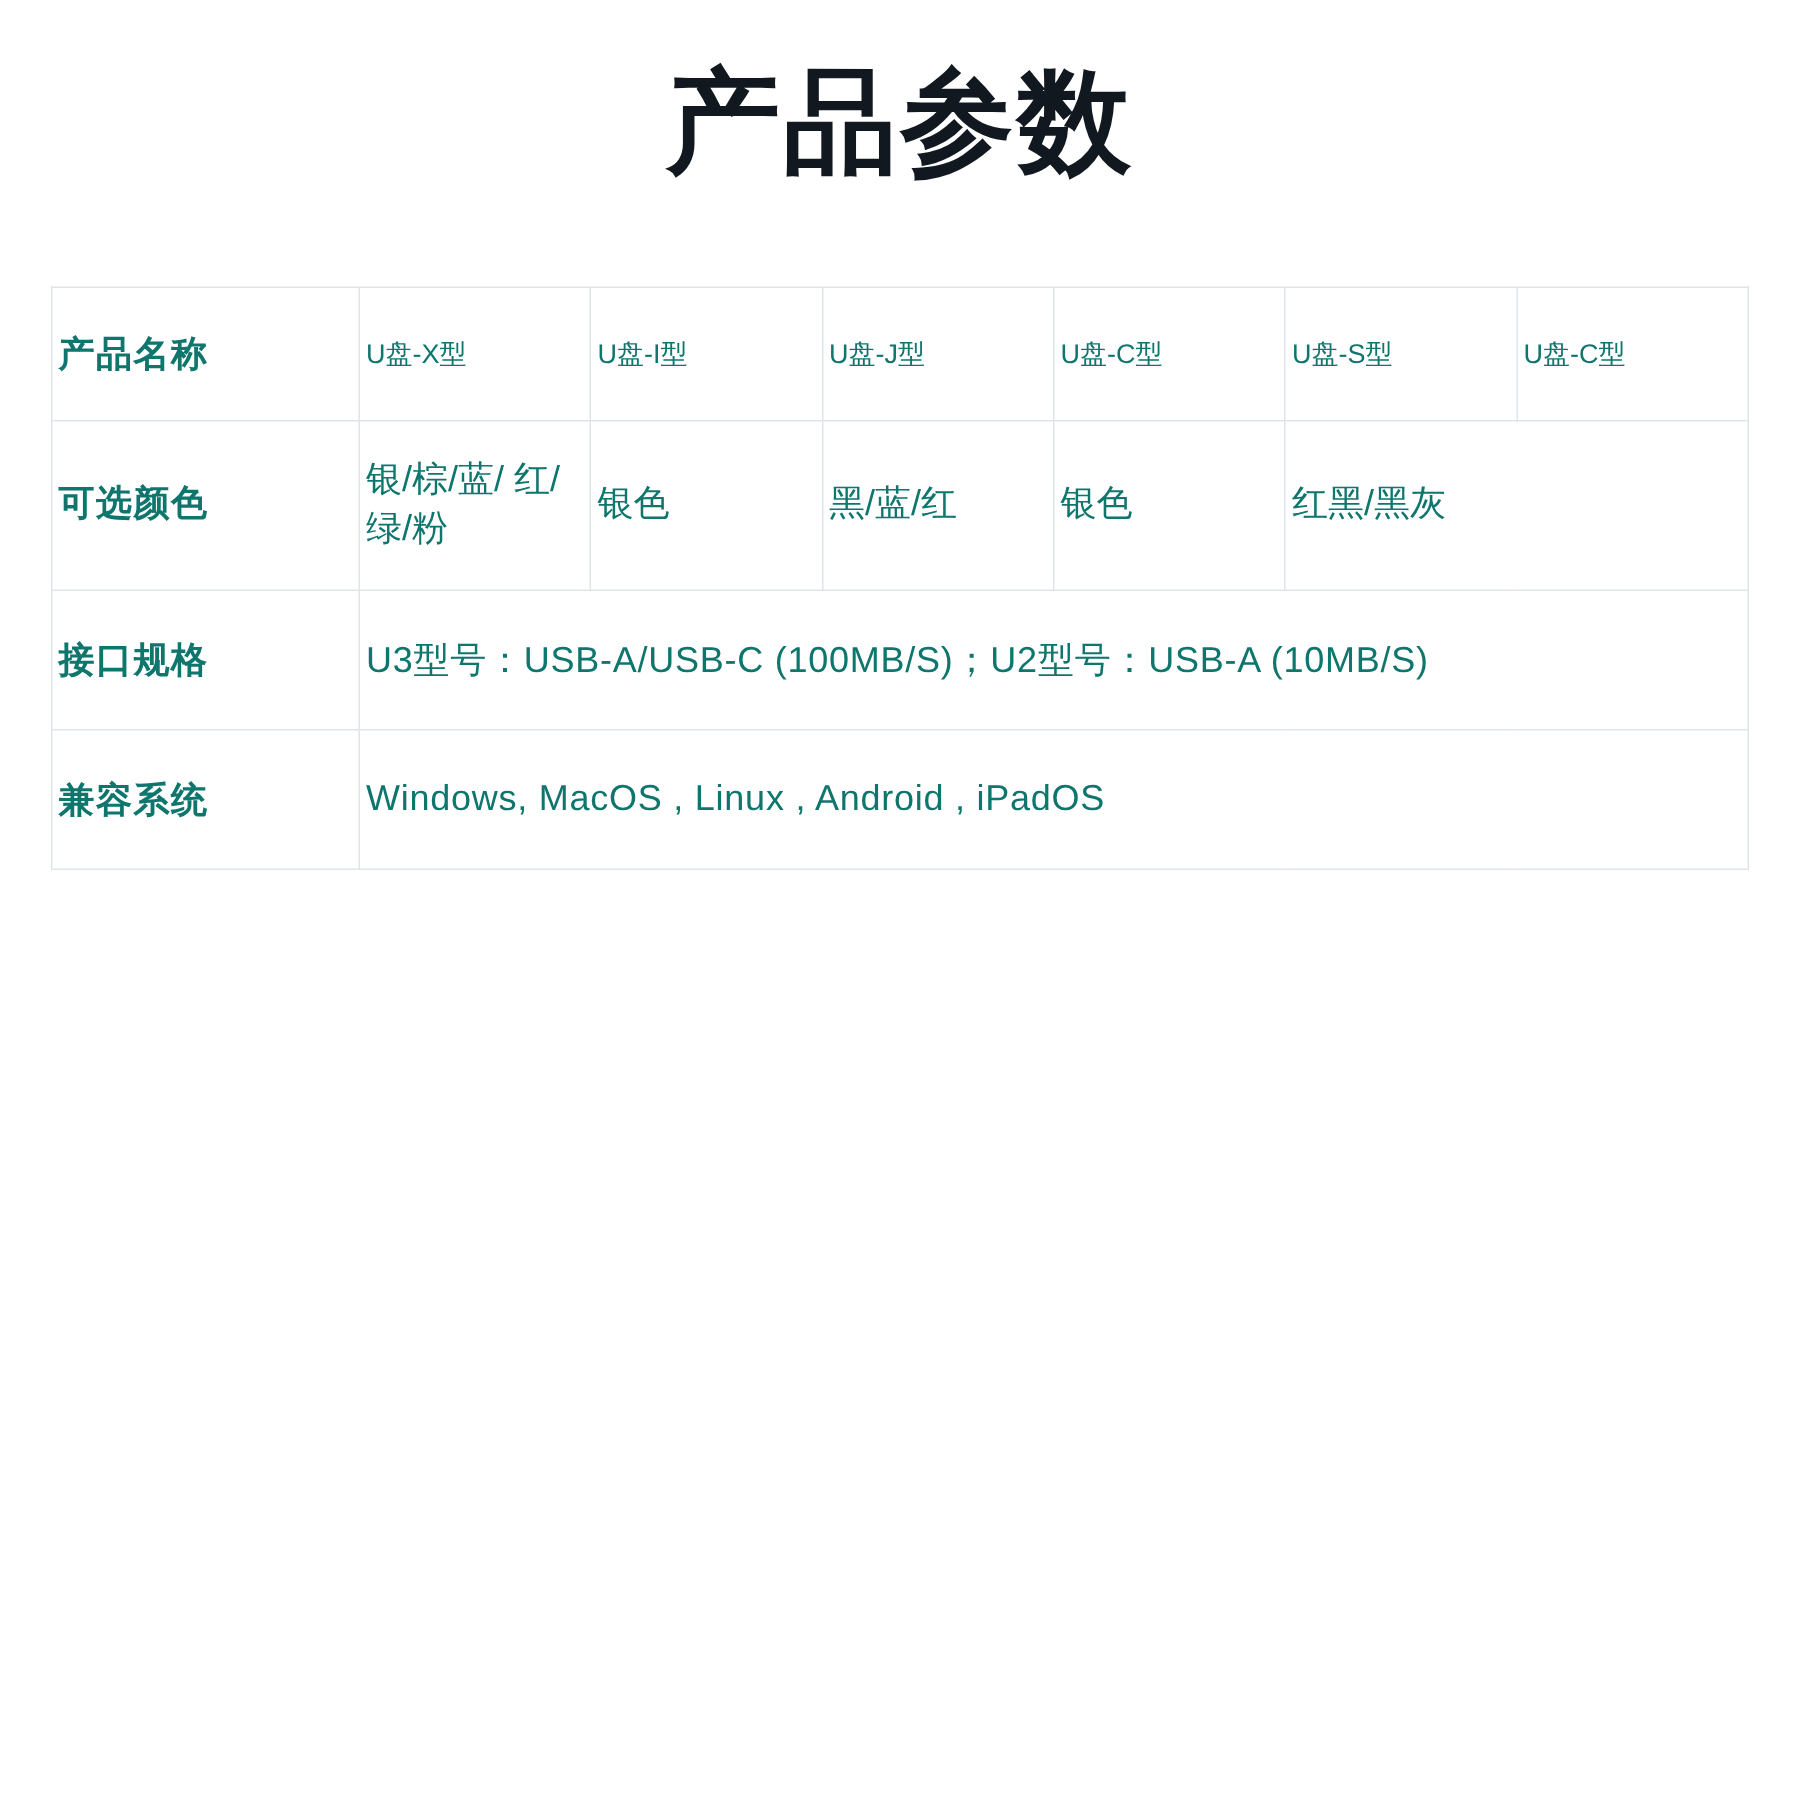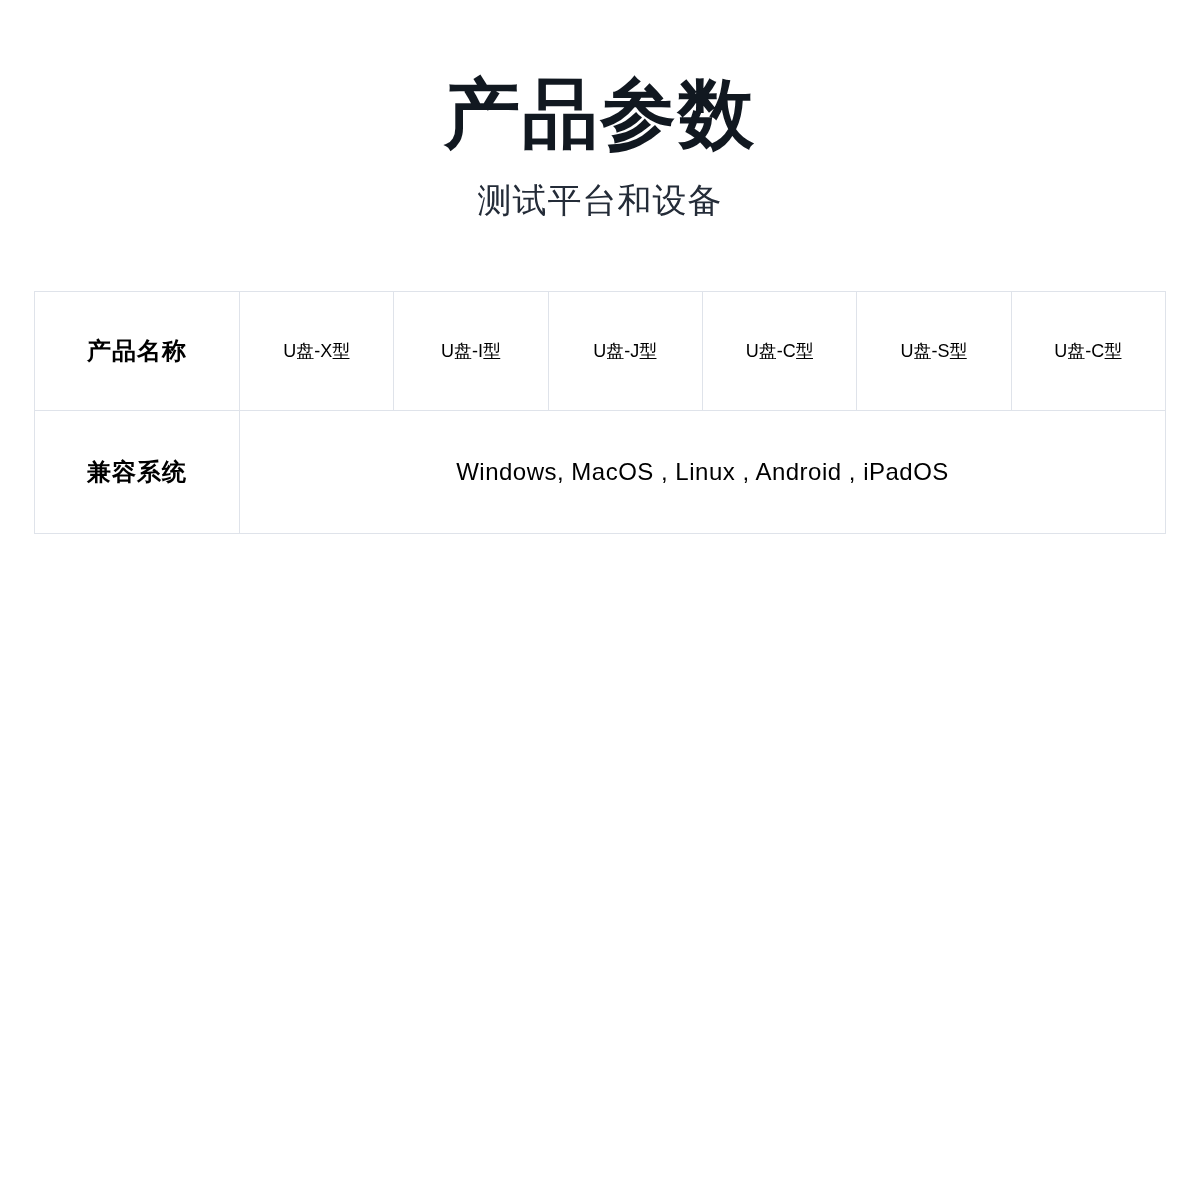--- a/index.html
+++ b/index.html
@@ -15,21 +15,21 @@
     overflow: hidden;
   }
   .page {
     width: 1200px;
     height: 1200px;
     position: relative;
     box-sizing: border-box;
   }
   .header {
     text-align: center;
-    padding-top: 72px;
+    padding-top: 40px;
   }
   .page-title {
     font-size: 76px;
     font-weight: bold;
     letter-spacing: 2px;
     color: #111820;
     line-height: 1.1;
     margin: 0;
   }
   .page-subtitle {
@@ -42,25 +42,25 @@
   .table-wrap {
     margin: 67px 34px 0 34px;
   }
   table.spec {
     width: 1132px;
     border-collapse: collapse;
     table-layout: fixed;
   }
   table.spec td {
     border: 1px solid #dfe3ea;
-    text-align: center;
+    text-align: left;
     vertical-align: middle;
-    color: #000000;
+    color: #0f766e;
     font-size: 24px;
-    padding: 16px 4px;
+    padding: 1px 4px;
   }
   td.rowlabel {
     width: 196px;
     font-weight: bold;
     font-size: 28px;
     color: #121a24;
     letter-spacing: 1px;
   }
   .r-name td, .r-model td {
     height: 86px;
@@ -97,40 +97,51 @@
     letter-spacing: 0.5px;
   }
 </style>
 </head>
 <body>
 
 <div class="page">
 
   <div class="header">
     <h1 class="page-title">产品参数</h1>
-    <p class="page-subtitle">测试平台和设备</p>
   </div>
 
   <div class="table-wrap">
     <table class="spec">
       <tbody>
         <tr class="r-name">
           <td class="rowlabel">产品名称</td>
           <td class="cell">U盘-X型</td>
           <td class="cell">U盘-I型</td>
           <td class="cell">U盘-J型</td>
           <td class="cell">U盘-C型</td>
           <td class="cell">U盘-S型</td>
           <td class="cell">U盘-C型</td>
         </tr>
 
 
 
 
+        <tr class="r-color">
+          <td class="rowlabel">可选颜色</td>
+          <td class="cell">银/棕/蓝/ 红/绿/粉</td>
+          <td class="cell">银色</td>
+          <td class="cell">黑/蓝/红</td>
+          <td class="cell">银色</td>
+          <td class="cell" colspan="2">红黑/黑灰</td>
+        </tr>
 
+        <tr class="r-port">
+          <td class="rowlabel">接口规格</td>
+          <td class="merged" colspan="6">U3型号：USB-A/USB-C (100MB/S)；U2型号：USB-A (10MB/S)</td>
+        </tr>
 
         <tr class="r-os">
           <td class="rowlabel">兼容系统</td>
           <td class="merged" colspan="6">Windows, MacOS , Linux , Android ,  iPadOS</td>
         </tr>
       </tbody>
     </table>
   </div>
 
 </div>

